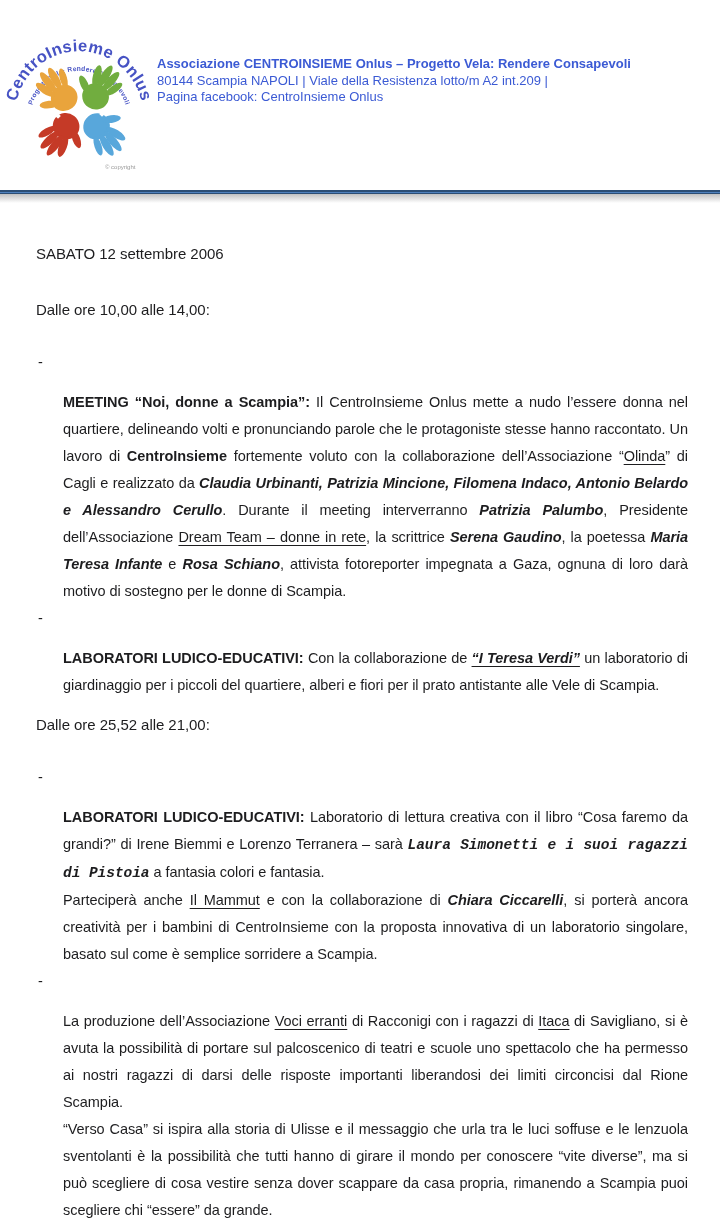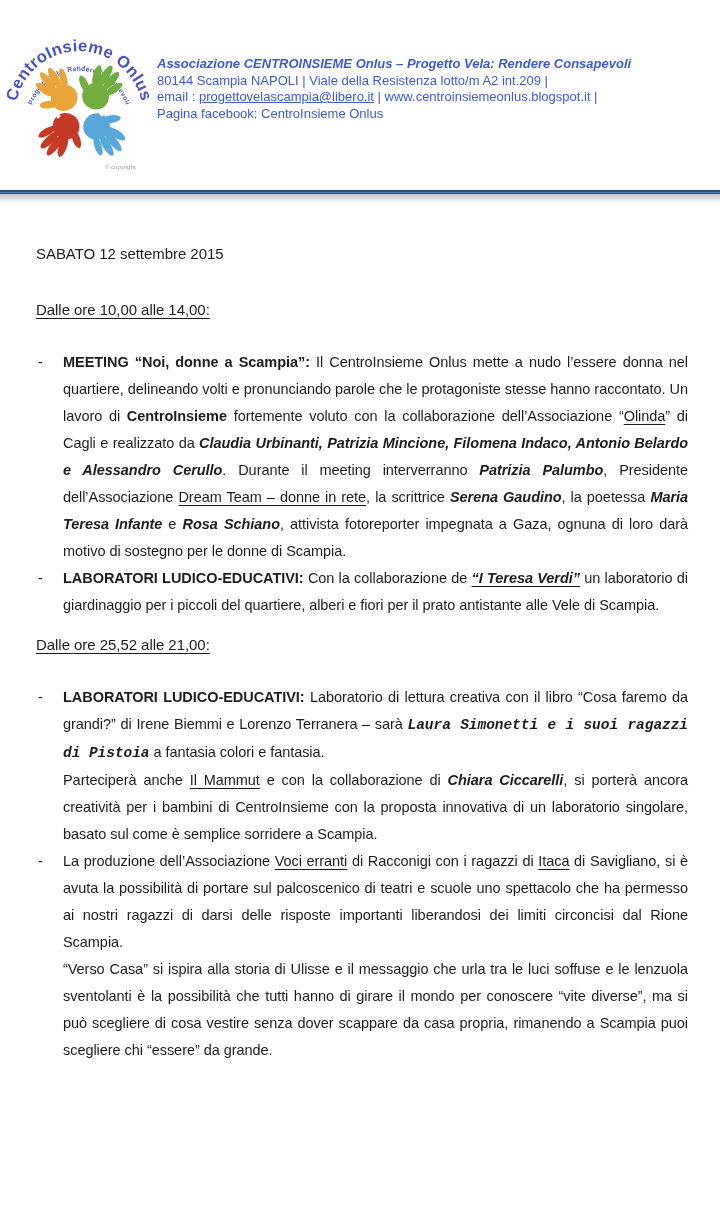--- a/index.html
+++ b/index.html
@@ -25,41 +25,41 @@
   
   header{position:relative;height:190px;}
   .logo{position:absolute;left:4px;top:22px;width:150px;height:154px;}
   .arc-main{font-size:16.5px;font-weight:bold;fill:var(--logo-text);letter-spacing:.4px;}
   .arc-sub{font-size:6.6px;font-weight:bold;fill:var(--logo-text);letter-spacing:.3px;}
   .copyright-txt{font-size:6px;fill:#9a9a9a;}
   .org-info{
     position:absolute;left:157px;top:56px;width:545px;
     color:var(--header-text);font-size:13px;line-height:16.5px;
   }
-  .org-info .l1{font-weight:bold;font-style:italic;}
+  .org-info .l1{font-weight:bold;}
   .email-link{color:inherit;text-decoration:underline;cursor:pointer;}
 
   
   .rule{height:4px;background:var(--divider);
         border-top:2px solid var(--divider-edge);
         border-bottom:1px solid var(--divider-edge);}
   .rule-shadow{height:9px;
         background:linear-gradient(to bottom, rgba(90,90,90,.38), rgba(255,255,255,0));}
 
   
   main{padding:0 32px 0 36px;font-size:14.5px;line-height:27px;letter-spacing:-0.05px;}
   .date-heading{margin-top:37px;font-size:15px;}
   .session-heading{font-size:15px;}
-  .session-heading .u{text-decoration:underline;text-underline-offset:3px;text-align:right;}
+  .session-heading .u{text-underline-offset:3px;text-align:right;}
   .s1{margin-top:29px;}
   .s2{margin-top:12px;}
   .list{margin-top:26px;}
   .list-item{display:flex;align-items:flex-start;}
   .marker{flex:0 0 27px;padding-left:2px;}
-  .item-text{flex:1;}
+  .item-text{flex:1;margin-top:40px;}
   .item-text p{text-align:justify;}
   .item-text span{text-underline-offset:3px;}
 </style>
 </head>
 <body>
 
 <div class="page">
 
   <header>
     <div class="logo">
@@ -89,31 +89,30 @@
         <rect x="73" y="86" width="6" height="6" fill="#ffffff" transform="rotate(45 76 89)"></rect>
         <rect x="52" y="92" width="4" height="4" fill="#ffffff" transform="rotate(45 54 94)"></rect>
         <rect x="96" y="90" width="4" height="4" fill="#ffffff" transform="rotate(45 98 92)"></rect>
         <text class="copyright-txt" x="101" y="147">© copyright</text>
       </svg>
     </div>
 
     <div class="org-info">
       <div class="l1">Associazione CENTROINSIEME Onlus – Progetto Vela: Rendere Consapevoli</div>
       <div class="l3">80144 Scampia NAPOLI | Viale della Resistenza lotto/m A2 int.209 |</div>
-      <div class="l4"><span>email :  </span><a class="email-link">progettovelascampia@libero.it</a><span> | www.centroinsiemeonlus.blogspot.it |</span></div>
       <div class="l5">Pagina facebook: CentroInsieme Onlus</div>
     </div>
   </header>
 
   <div class="rule"></div>
   <div class="rule-shadow"></div>
 
   <main>
 
-    <p class="date-heading">SABATO 12 settembre 2015</p>
+    <p class="date-heading">SABATO 12 settembre 2006</p>
 
     <p class="session-heading s1"><span class="u">Dalle ore 10,00 alle 14,00:</span></p>
 
     <div class="list">
       <div class="list-item">
         <span class="marker">-</span>
         <div class="item-text">
           <p><span style="font-weight: bold;">MEETING “Noi, donne a Scampia”: </span><span> Il CentroInsieme Onlus mette a nudo l’essere donna nel quartiere, delineando volti e pronunciando parole che le protagoniste stesse hanno raccontato.  Un lavoro di </span><span style="font-weight: bold;">CentroInsieme</span><span> fortemente voluto con la collaborazione dell’Associazione “</span><span style="text-decoration: underline;">Olinda</span><span>” di Cagli e realizzato da </span><span style="font-weight: bold; font-style: italic;">Claudia Urbinanti, Patrizia Mincione, Filomena Indaco, Antonio Belardo e Alessandro Cerullo</span><span>. Durante il meeting interverranno </span><span style="font-weight: bold; font-style: italic;">Patrizia Palumbo</span><span>, Presidente dell’Associazione </span><span style="text-decoration: underline;">Dream Team – donne in rete</span><span>, la scrittrice </span><span style="font-weight: bold; font-style: italic;">Serena Gaudino</span><span>, la poetessa </span><span style="font-weight: bold; font-style: italic;">Maria Teresa Infante</span><span> e  </span><span style="font-weight: bold; font-style: italic;">Rosa Schiano</span><span>, attivista fotoreporter impegnata a Gaza, ognuna di loro darà motivo di sostegno per le donne di Scampia.</span></p>
         </div>
       </div>

